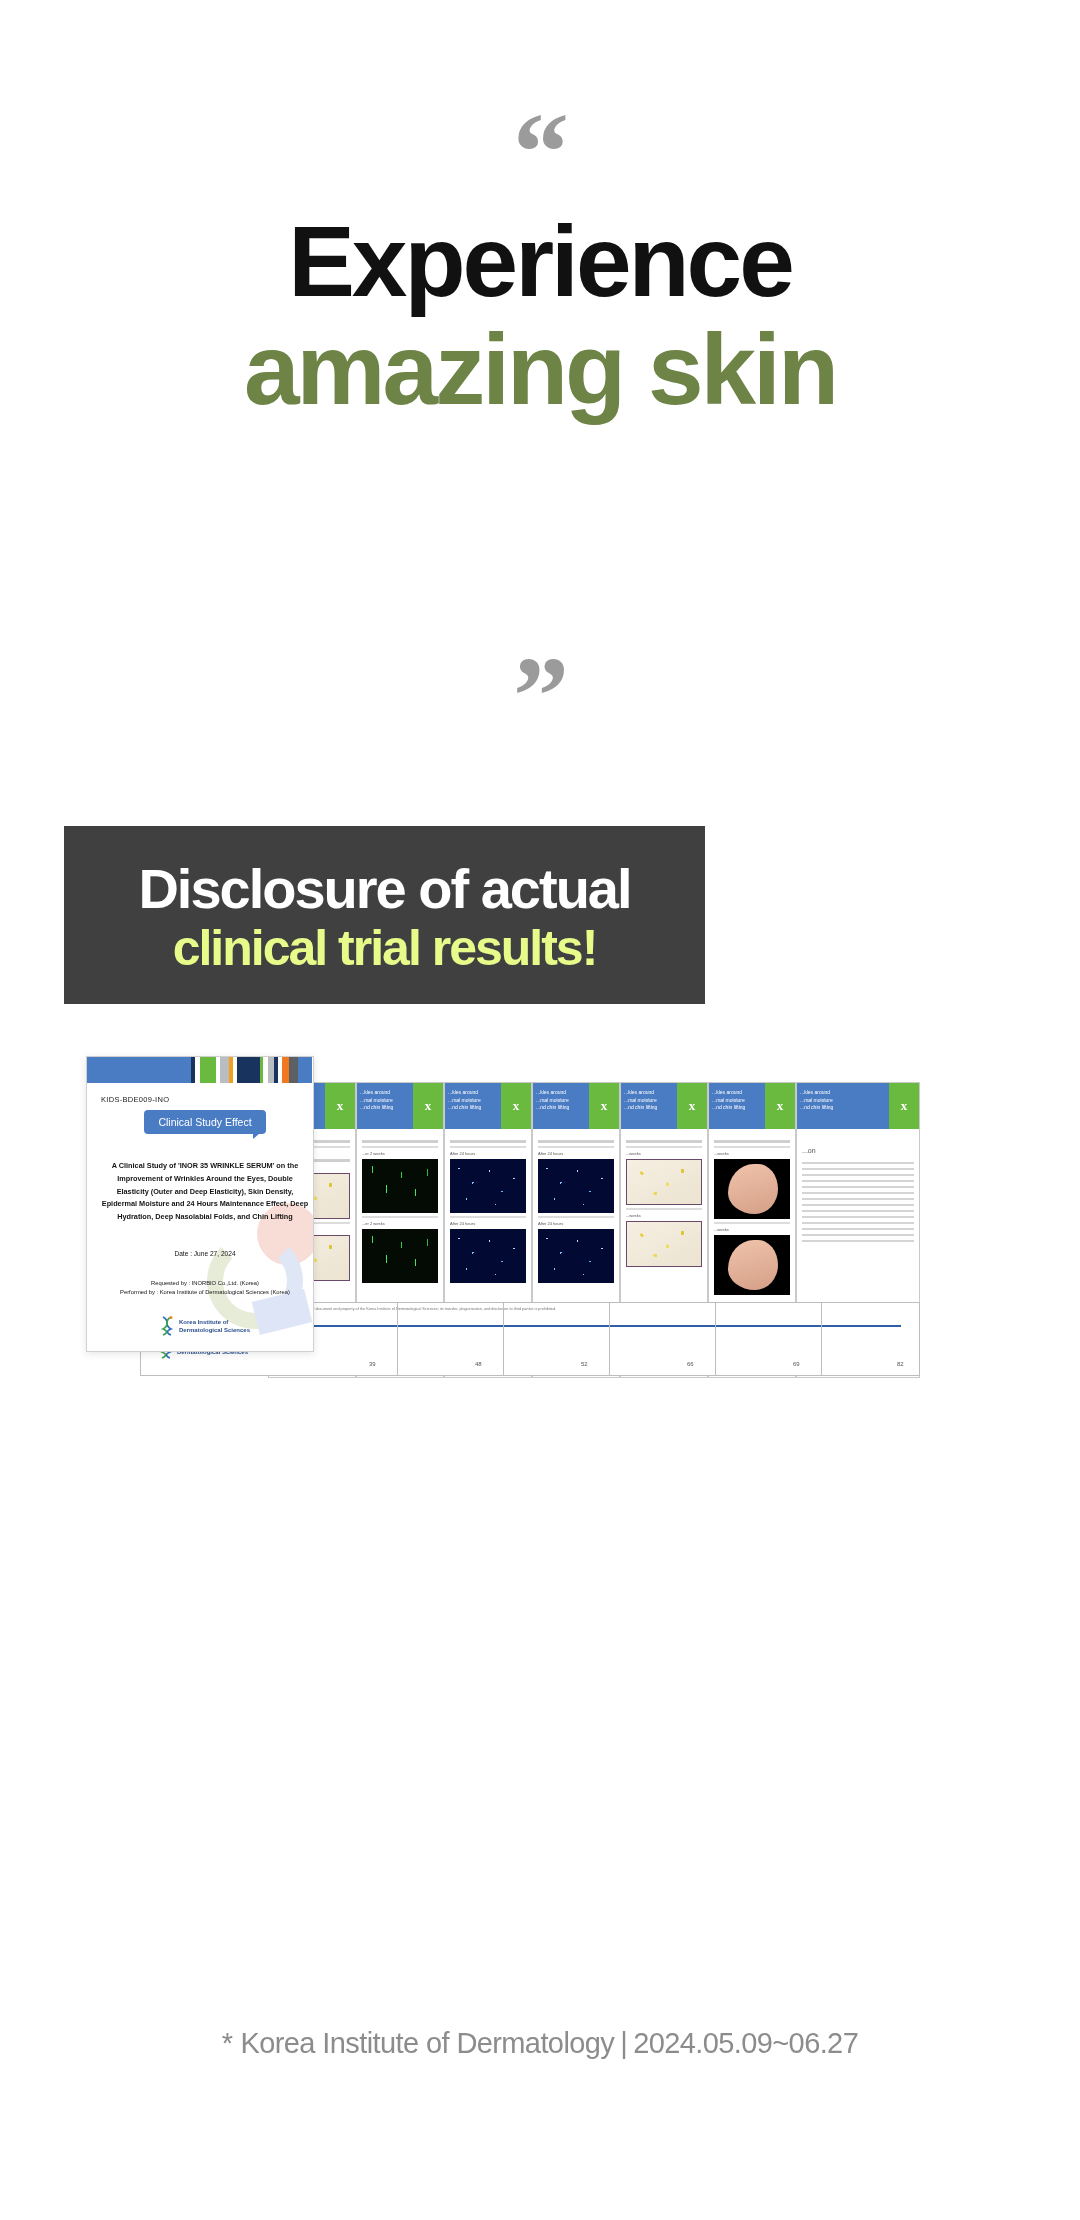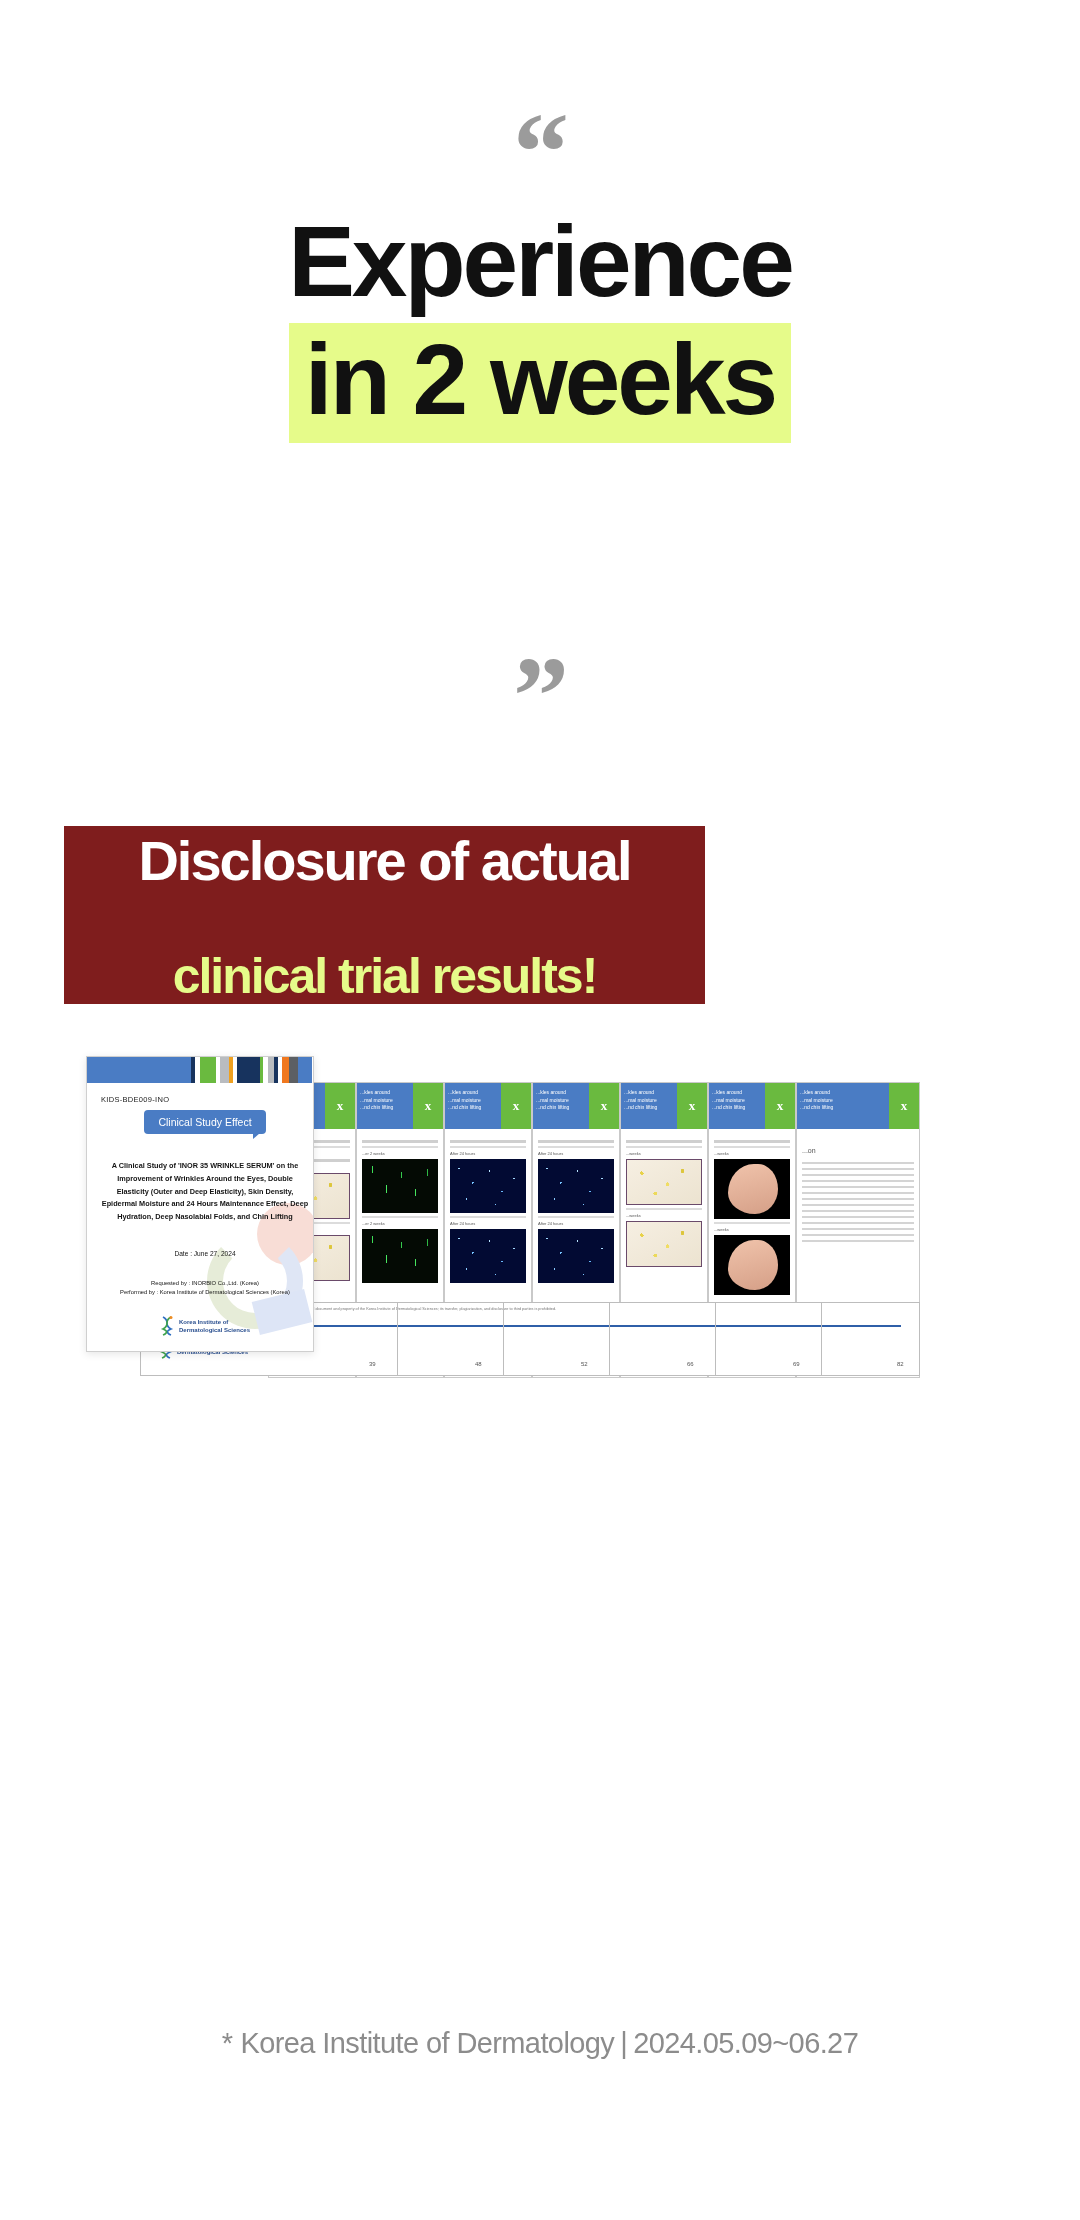--- a/index.html
+++ b/index.html
@@ -63,25 +63,25 @@
     margin-top: 8px;
   }
 
   
   .banner {
     position: absolute;
     left: 64px;
     top: 826px;
     width: 641px;
     height: 178px;
-    background: #7f1d1d;
+    background: #404040;
     display: flex;
     flex-direction: column;
     align-items: center;
-    justify-content: space-between;
+    justify-content: center;
     padding-top: 4px;
   }
   .banner-l1 {
     color: #ffffff;
     font-weight: 700;
     font-size: 56px;
     letter-spacing: -2px;
     line-height: 1.12;
   }
   .banner-l2 {
@@ -410,21 +410,21 @@
 </style>
 </head>
 <body>
 
 <div class="page">
 
   <div class="quote-open">“</div>
 
   <div class="headline">
     <span class="hl-line hl-black">Experience</span>
-    <span class="hl-line"><span class="hl-mark">in 2 weeks</span></span>
+    <span class="hl-line hl-green">amazing skin</span>
   </div>
 
   <div class="quote-close">”</div>
 
   <div class="banner">
     <div class="banner-l1">Disclosure of actual</div>
     <div class="banner-l2">clinical trial results!</div>
   </div>
 
   <div class="docs">

